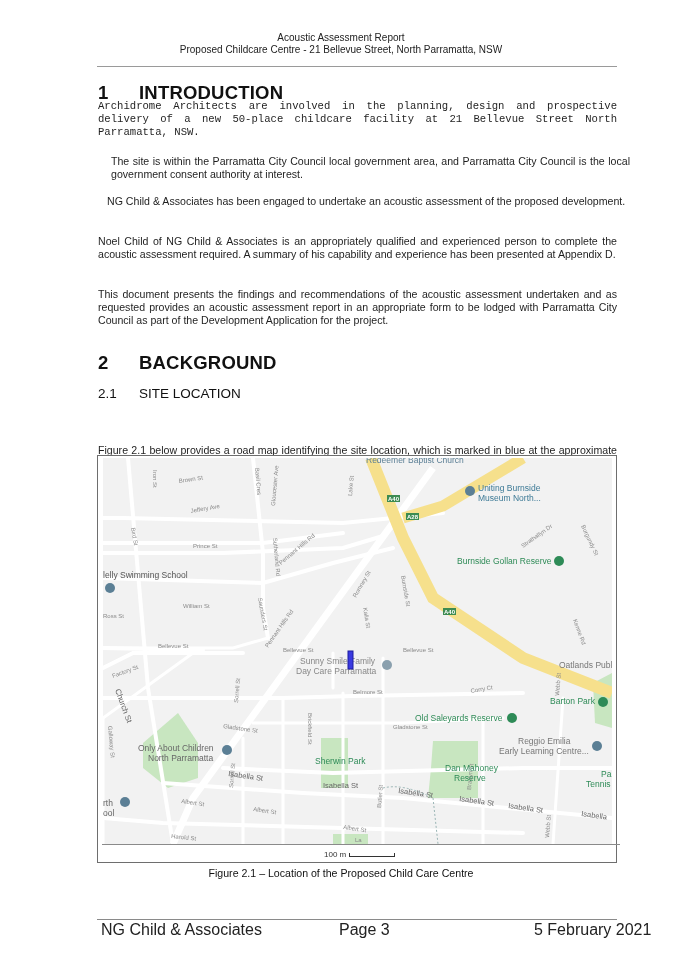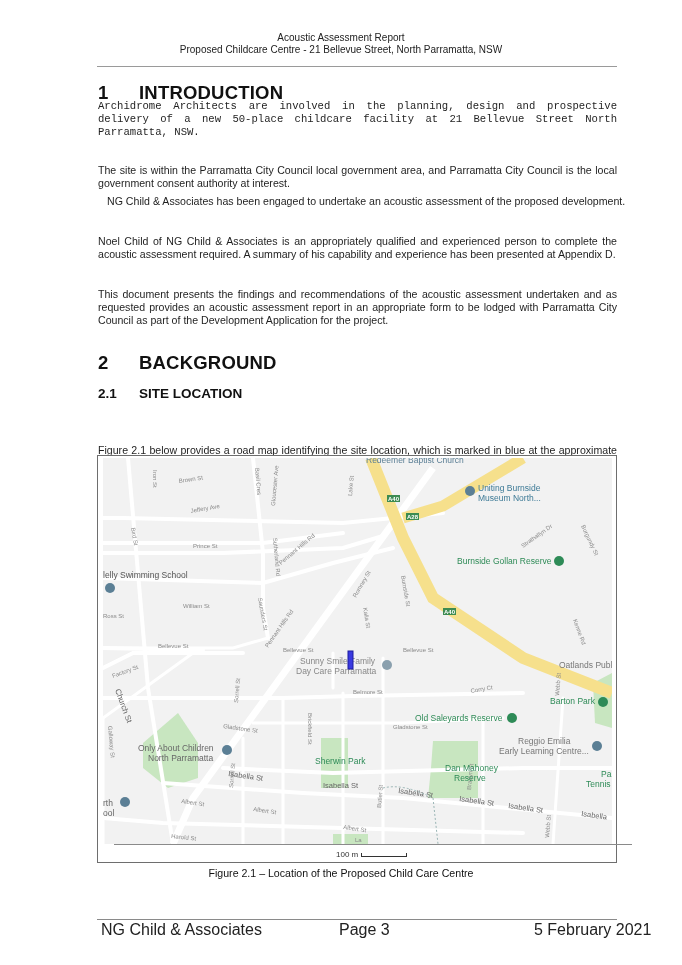--- a/index.html
+++ b/index.html
@@ -1,48 +1,48 @@
 <!DOCTYPE html>
 <html><head>
 <meta charset="utf-8">
 <style>
   html, body { margin:0; padding:0; background:#ffffff; }
   body { width:682px; height:965px; position:relative; overflow:hidden; font-family:"Liberation Sans", sans-serif; color:#1a1a1a; }
   .hdr { position:absolute; top:32px; left:0; width:682px; text-align:center; font-size:10px; line-height:12px; color:#222; }
   .hdr-rule { position:absolute; top:66px; left:97px; width:520px; height:0; border-top:1.5px solid #9a9a9a; }
   .h1 { position:absolute; left:98px; font-weight:bold; font-size:18.5px; color:#111; letter-spacing:0.2px; }
   .h1 .num { display:inline-block; width:41px; }
-  .h2 { position:absolute; left:98px; font-weight:bold; font-size:13.5px; color:#111; }
+  .h2 { position:absolute; left:98px; font-weight:normal; font-size:13.5px; color:#111; }
   .h2 .num { display:inline-block; width:41px; }
   .para { position:absolute; left:98px; width:519px; font-size:10.6px; line-height:13.2px; text-align:justify; color:#1e1e1e; }
   .map-frame { position:absolute; left:97px; top:455px; width:520px; height:408px; border:1px solid #6e6e6e; box-sizing:border-box; background:#fff; }
   .map { position:absolute; left:5px; top:2px; width:509px; height:386px; overflow:hidden; background:#f2f2f2; }
   .map svg { position:absolute; left:0; top:0; }
-  .scale { position:absolute; left:16px; top:388px; width:518px; height:18px; border-top:1px solid #8a8a8a;text-decoration:underline; }
+  .scale { position:absolute; left:4px; top:388px; width:518px; height:18px; border-top:1px solid #8a8a8a;text-decoration:underline; }
   .scale-label { position:absolute; left:222px; top:5px; font-size:8px; color:#333; }
   .scale-bar { position:absolute; left:247px; top:8px; width:44px; height:3px; border:1px solid #333; border-top:none; }
   .caption { position:absolute; top:867px; left:0; width:682px; text-align:center; font-weight:normal; font-size:10.6px; color:#111; }
   .ftr-rule { position:absolute; top:919px; left:97px; width:520px; border-top:1px solid #8a8a8a; }
   .ftr { position:absolute; top:921px; font-size:16px; color:#222; }
 </style>
 </head>
 <body>
 
 <div class="hdr">
   <div>Acoustic Assessment Report</div>
   <div>Proposed Childcare Centre - 21 Bellevue Street, North Parramatta, NSW</div>
 </div>
 <div class="hdr-rule"></div>
 
 <div class="h1" style="top:82px;">
   <span class="num">1</span><span>INTRODUCTION</span>
 </div>
 
 <div class="para" style="top:100px;font-family:Liberation Mono, monospace;">Archidrome Architects are involved in the planning, design and prospective delivery of a new 50-place childcare facility at 21 Bellevue Street North Parramatta, NSW.</div>
-<div class="para" style="top:164px;">The site is within the Parramatta City Council local government area, and Parramatta City Council is the local government consent authority at interest.</div>
+<div class="para" style="top:155px;margin-left:13px;">The site is within the Parramatta City Council local government area, and Parramatta City Council is the local government consent authority at interest.</div>
 <div class="para" style="top:195px;margin-left:9px;">NG Child &amp; Associates has been engaged to undertake an acoustic assessment of the proposed development.</div>
 <div class="para" style="top:235px;">Noel Child of NG Child &amp; Associates is an appropriately qualified and experienced person to complete the acoustic assessment required. A summary of his capability and experience has been presented at Appendix D.</div>
 <div class="para" style="top:288px;">This document presents the findings and recommendations of the acoustic assessment undertaken and as requested provides an acoustic assessment report in an appropriate form to be lodged with Parramatta City Council as part of the Development Application for the project.</div>
 
 <div class="h1" style="top:352px;">
   <span class="num">2</span><span>BACKGROUND</span>
 </div>
 
 <div class="h2" style="top:386px;">
   <span class="num">2.1</span><span>SITE LOCATION</span>

